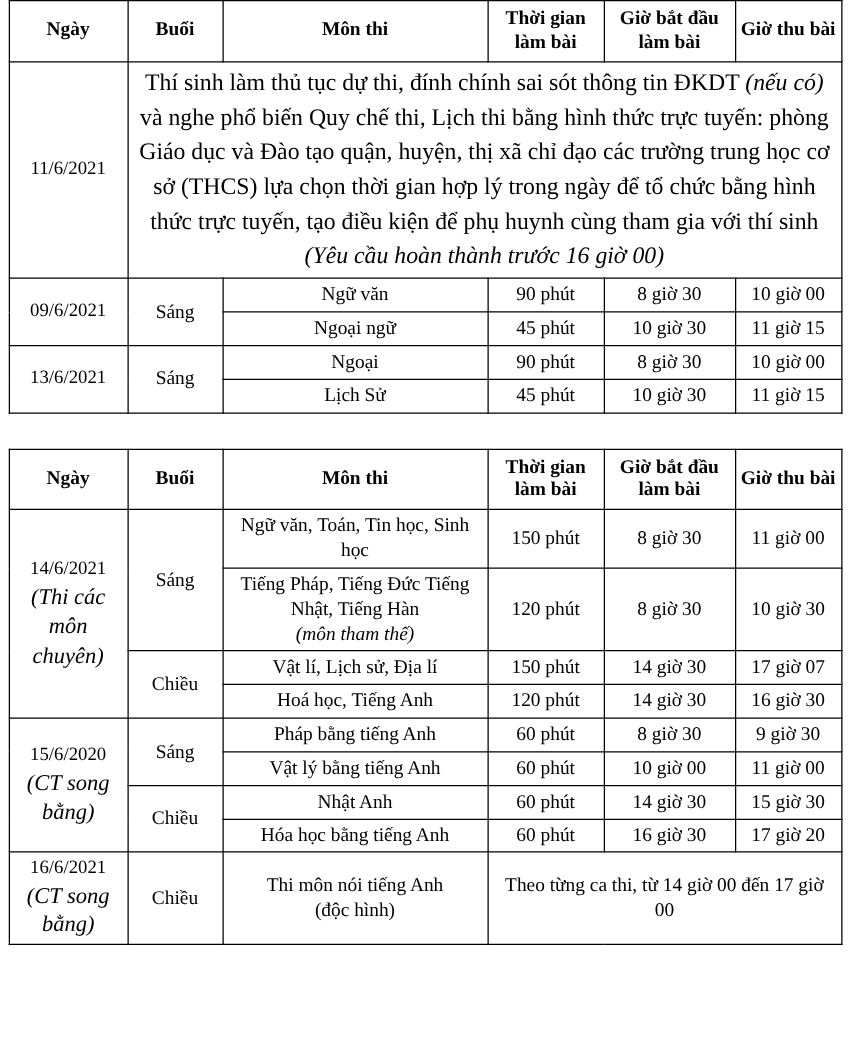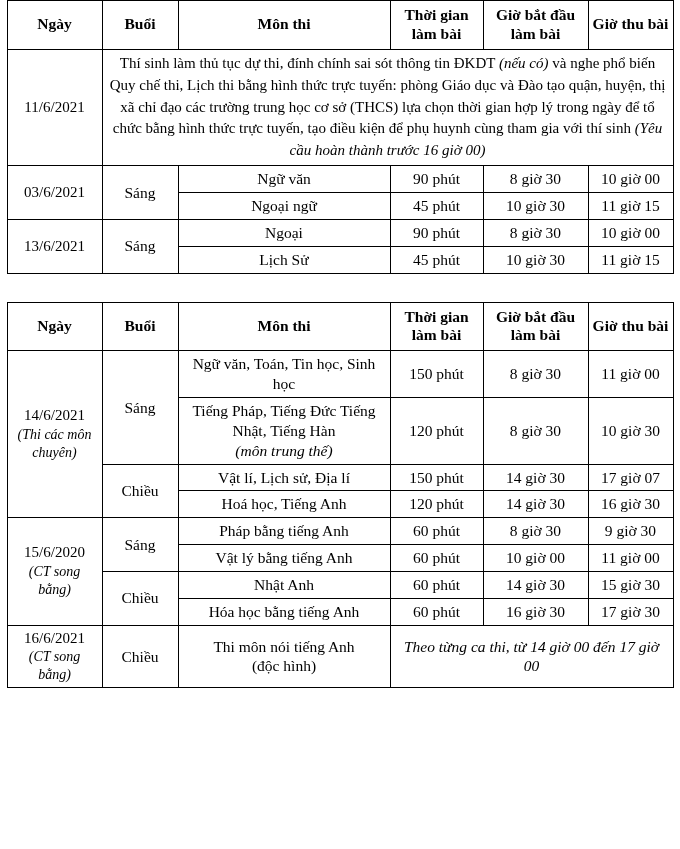--- a/index.html
+++ b/index.html
@@ -51,38 +51,37 @@
   col.c-end    { width: 85px; }
 
   .date-cell {
     font-weight: bold;
     font-size: 15px;
     line-height: 1.3;
   }
   .date-note {
     font-weight: normal;
     font-style: italic;
-    font-size: 14px;
+    font-size: 18px;
     display: block;
   }
   .para-cell {
     text-align: justify;
     text-justify: inter-word;
     padding: 7px 8px 8px 8px;
-    font-size: 15px;
+    font-size: 19px;
     line-height: 1.46;
   }
   .para-cell i { font-style: italic; }
   .subj-italic { font-style: italic; }
   .gap { height: 28px; }
   .note-line { display: block; }
   .left-note {
     text-align: left;
     padding-left: 10px;
-    font-style: italic;
   }
 </style>
 </head>
 <body>
 
 <div class="page">
 
   <table class="sched">
     <colgroup>
       <col class="c-date">
@@ -118,21 +117,21 @@
     </thead>
     <tbody>
       <tr>
         <td class="date-cell">11/6/2021</td>
         <td class="para-cell" colspan="5">
           <span>Thí sinh làm thủ tục dự thi, đính chính sai sót thông tin ĐKDT </span><i>(nếu có)</i><span> và nghe phổ biến Quy chế thi, Lịch thi bằng hình thức trực tuyến: phòng Giáo dục và Đào tạo quận, huyện, thị xã chỉ đạo các trường trung học cơ sở (THCS) lựa chọn thời gian hợp lý trong ngày để tổ chức bằng hình thức trực tuyến, tạo điều kiện để phụ huynh cùng tham gia với thí sinh </span><i>(Yêu cầu hoàn thành trước 16 giờ 00)</i>
         </td>
       </tr>
 
       <tr>
-        <td class="date-cell" rowspan="2">03/6/2021</td>
+        <td class="date-cell" rowspan="2">09/6/2021</td>
         <td rowspan="2">Sáng</td>
         <td>Ngữ văn</td>
         <td>90 phút</td>
         <td>8 giờ 30</td>
         <td>10 giờ 00</td>
       </tr>
       <tr>
         <td>Ngoại ngữ</td>
         <td>45 phút</td>
         <td>10 giờ 30</td>
@@ -200,21 +199,21 @@
         </td>
         <td rowspan="2">Sáng</td>
         <td>Ngữ văn, Toán, Tin học, Sinh học</td>
         <td>150 phút</td>
         <td>8 giờ 30</td>
         <td>11 giờ 00</td>
       </tr>
       <tr>
         <td>
           <span class="note-line">Tiếng Pháp, Tiếng Đức Tiếng Nhật, Tiếng Hàn</span>
-          <span class="note-line subj-italic">(môn trung thế)</span>
+          <span class="note-line subj-italic">(môn tham thế)</span>
         </td>
         <td>120 phút</td>
         <td>8 giờ 30</td>
         <td>10 giờ 30</td>
       </tr>
       <tr>
         <td rowspan="2">Chiều</td>
         <td>Vật lí, Lịch sử, Địa lí</td>
         <td>150 phút</td>
         <td>14 giờ 30</td>
@@ -248,21 +247,21 @@
         <td rowspan="2">Chiều</td>
         <td>Nhật Anh</td>
         <td>60 phút</td>
         <td>14 giờ 30</td>
         <td>15 giờ 30</td>
       </tr>
       <tr>
         <td>Hóa học bằng tiếng Anh</td>
         <td>60 phút</td>
         <td>16 giờ 30</td>
-        <td>17 giờ 30</td>
+        <td>17 giờ 20</td>
       </tr>
 
       <tr>
         <td class="date-cell">
           <span class="note-line">16/6/2021</span>
           <span class="date-note">(CT song bằng)</span>
         </td>
         <td>Chiều</td>
         <td>
           <span class="note-line">Thi môn nói tiếng Anh</span>

